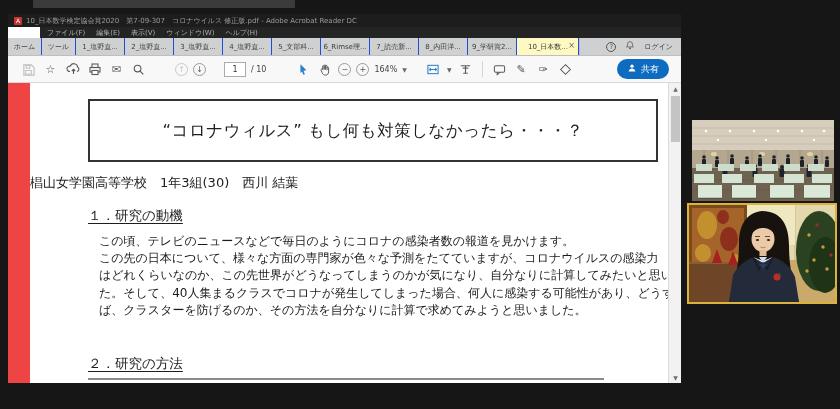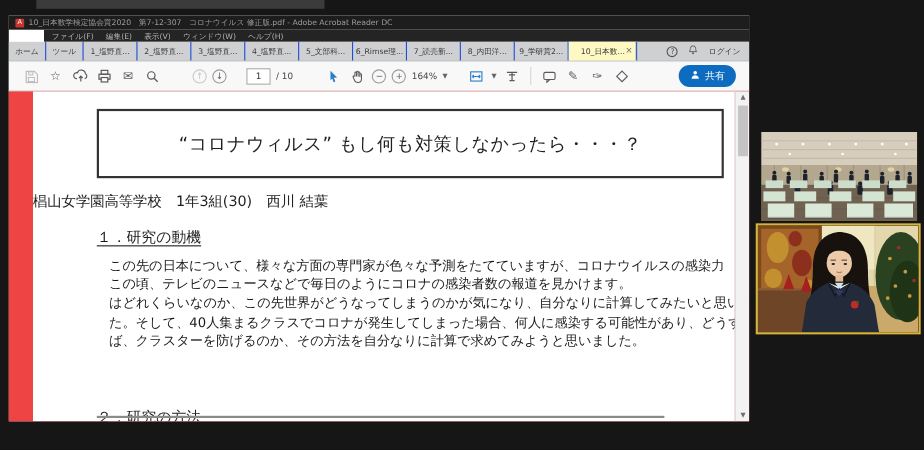--- a/index.html
+++ b/index.html
@@ -54,21 +54,21 @@
   .docarea { position:relative; height:300px; background:#ef4444; overflow:hidden; }
   .page { position:absolute; left:22px; top:0; width:638px; height:300px; background:#fff; color:#1b1b1b; }
 
   .title-box { position:absolute; left:58px; top:16px; width:570px; height:63px;
                border:2px solid #333; display:flex; align-items:center; justify-content:center;
                font-size:16.5px; letter-spacing:.5px; color:#1f1f1f; }
   .author { position:absolute; top:91px; left:0; width:100%; padding-right:84px;
             text-align:left; font-size:13px; color:#222; }
   .h-line { position:absolute; font-size:13.5px; color:#1d1d1d; text-decoration:underline;
             text-underline-offset:3px; }
-  .h1 { left:58px; top:124px; } .h2 { left:58px; top:288px; }
+  .h1 { left:58px; top:124px; } .h2 { left:58px; top:272px; }
   .para { position:absolute; left:69px; top:150px; font-size:12px; line-height:17.2px;
           color:#1b1b1b; white-space:nowrap; }
   .bottom-rule { position:absolute; left:58px; top:295px; width:516px; border-top:2px solid #8a8a8a; }
 
   .scrollbar { position:absolute; right:0; top:0; width:13px; height:300px; background:#f2f2f2;
                border-left:1px solid #dcdcdc; }
   .sb-arrow { position:absolute; left:0; width:13px; height:11px; font-size:6px; color:#707070;
               text-align:center; line-height:11px; }
   .sb-up { top:0; } .sb-down { bottom:0; }
   .sb-thumb { position:absolute; left:2px; top:13px; width:9px; height:46px; background:#c4c4c4; }
@@ -82,21 +82,21 @@
 </head>
 <body>
 
 <div class="screen">
   <div class="share-remnant"></div>
 
   <div class="acrobat">
 
     <div class="titlebar">
       <span class="pdficon">A</span>
-      <span>10_日本数学検定協会賞2020　第7-12-307　コロナウイルス 修正版.pdf - Adobe Acrobat Reader DC</span>
+      <span>10_日本数学検定協会賞2020　第7-09-307　コロナウイルス 修正版.pdf - Adobe Acrobat Reader DC</span>
     </div>
 
     <div class="menubar">
       <span>ファイル(F)</span>
       <span>編集(E)</span>
       <span>表示(V)</span>
       <span>ウィンドウ(W)</span>
       <span>ヘルプ(H)</span>
     </div>
 
@@ -218,22 +218,22 @@
     </div>
 
     <div class="docarea">
       <div class="page">
         <div class="title-box">
           <span>“コロナウィルス” もし何も対策しなかったら・・・？</span>
         </div>
         <div class="author">椙山女学園高等学校　1年3組(30)　西川 結葉</div>
         <div class="h-line h1">１．研究の動機</div>
         <div class="para">
+          <div>この頃、テレビのニュースなどで毎日のようにコロナの感染者数の報道を見かけます。</div>
           <div>この先の日本について、様々な方面の専門家が色々な予測をたてていますが、コロナウイルスの感染力</div>
-          <div>この頃、テレビのニュースなどで毎日のようにコロナの感染者数の報道を見かけます。</div>
           <div>はどれくらいなのか、この先世界がどうなってしまうのかが気になり、自分なりに計算してみたいと思いまし</div>
           <div>た。そして、40人集まるクラスでコロナが発生してしまった場合、何人に感染する可能性があり、どうすれ</div>
           <div>ば、クラスターを防げるのか、その方法を自分なりに計算で求めてみようと思いました。</div>
         </div>
         <div class="h-line h2">２．研究の方法</div>
         <div class="bottom-rule"></div>
       </div>
       <div class="scrollbar">
         <div class="sb-arrow sb-up">▲</div>
         <div class="sb-thumb"></div>

